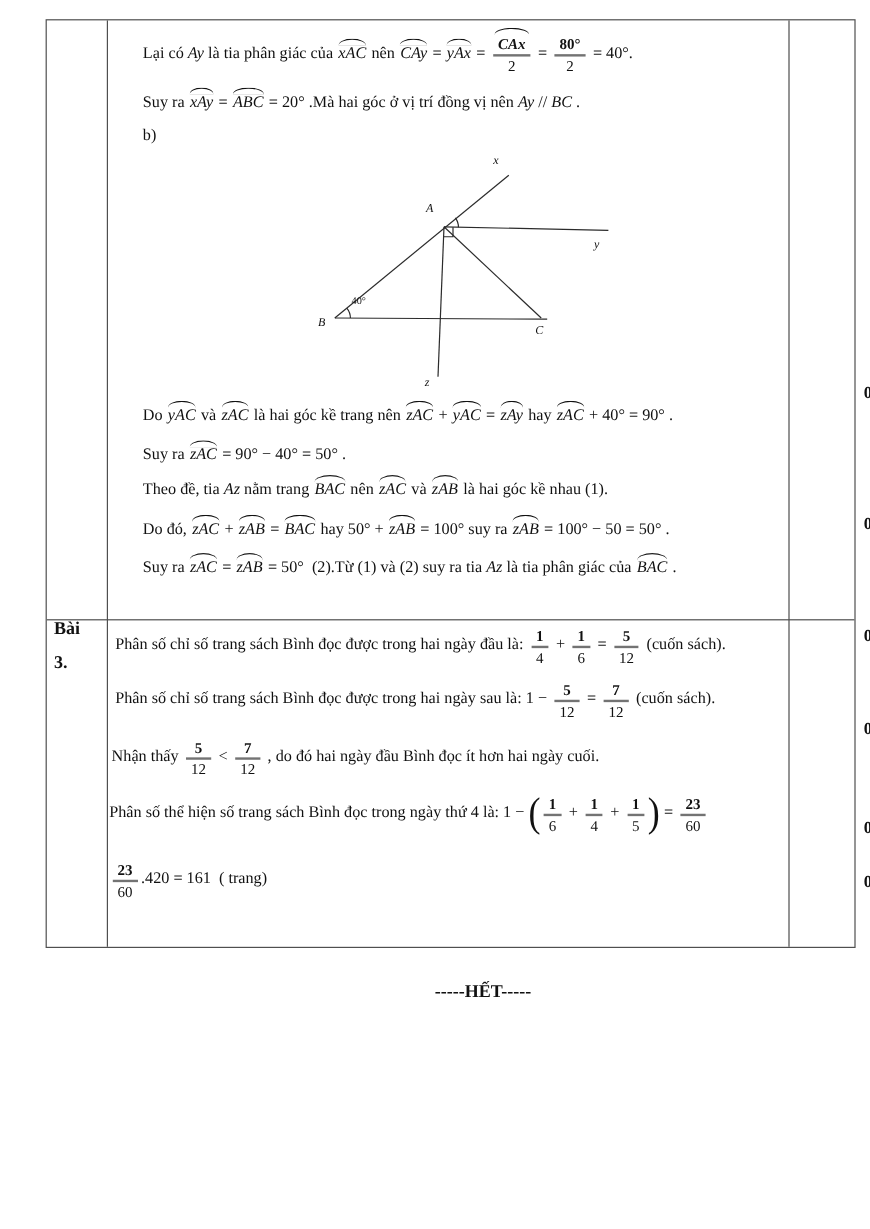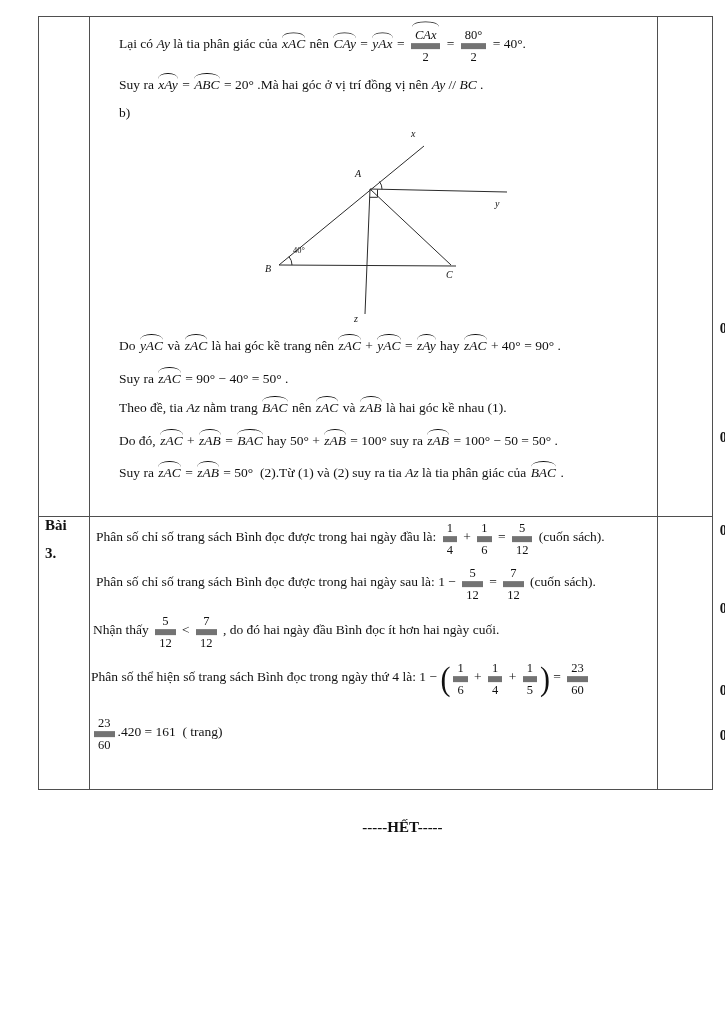--- a/index.html
+++ b/index.html
@@ -7,21 +7,21 @@
   .page{position:relative;width:725px;height:1024px;background:#fff;overflow:hidden;}
   .tbl{position:absolute;left:38px;top:16px;width:675px;height:774px;border:1px solid #4f4f4f;box-sizing:border-box;}
   .vl{position:absolute;width:1px;top:0;bottom:0;background:#4f4f4f;}
   .hl{position:absolute;height:1px;left:0;right:0;background:#4f4f4f;}
   .mline{position:absolute;transform:translateY(-50%);white-space:pre;font-size:13.5px;line-height:1.2;}
   .mi{font-style:italic;}
   .hat{position:relative;display:inline-block;padding:0 1px;}
   .hat::after{content:"";position:absolute;left:1px;right:1px;top:-4px;height:5px;
     border-top:1px solid #111;border-radius:50% 50% 0 0 / 100% 100% 0 0;}
   .frac{display:inline-block;vertical-align:middle;text-align:center;margin:0 3px;font-size:12.5px;line-height:1.15;}
-  .frac .num{display:block;border-bottom:6px solid #737373;padding:3px 4px 1px;position:relative;}
+  .frac .num{display:block;border-bottom:2px solid #737373;padding:3px 4px 1px;position:relative;font-weight:bold;}
   .frac .den{display:block;padding:1px 4px 0;}
   .bigp{display:inline-block;font-size:30px;line-height:0.85;vertical-align:middle;transform:scaleY(1.15);font-weight:400;}
   .score{position:absolute;left:618px;width:56px;text-align:center;font-weight:bold;font-size:14px;transform:translateY(-50%);padding-left:47px;}
   .lbl{position:absolute;left:6px;font-weight:bold;font-size:15px;transform:translateY(-50%);}
   .fig{position:absolute;left:212px;top:108px;}
   .fig line,.fig path{stroke:#2b2b2b;stroke-width:1;fill:none;}
   .fig text{font-family:"Liberation Serif",serif;font-style:italic;font-size:10px;fill:#111;}
   .fig text.small{font-size:8.5px;font-style:normal;}
   .footer{position:absolute;left:0;width:725px;top:827px;transform:translateY(-50%);text-align:center;font-weight:bold;font-size:15px;padding-left:40px;}
 </style>

